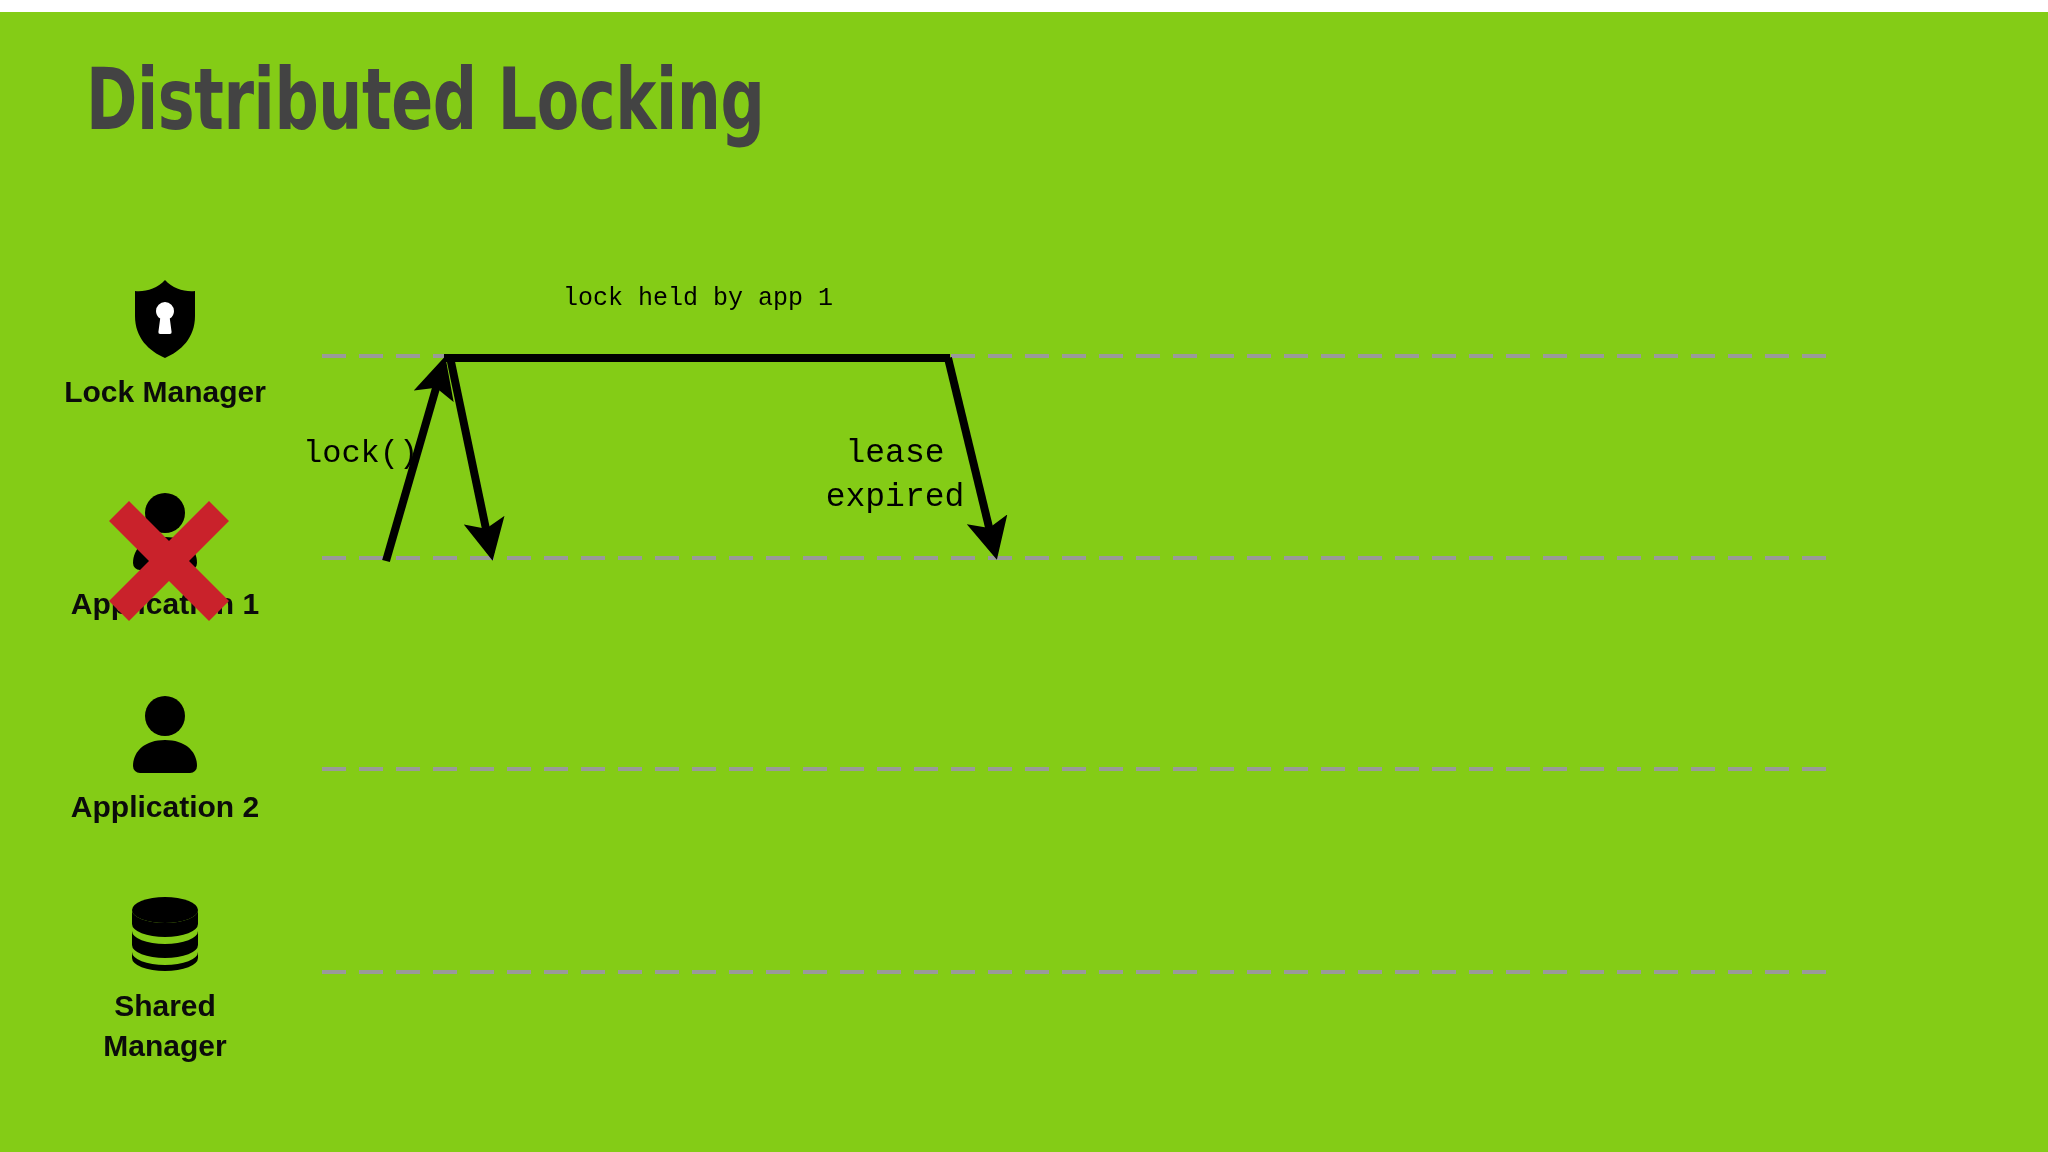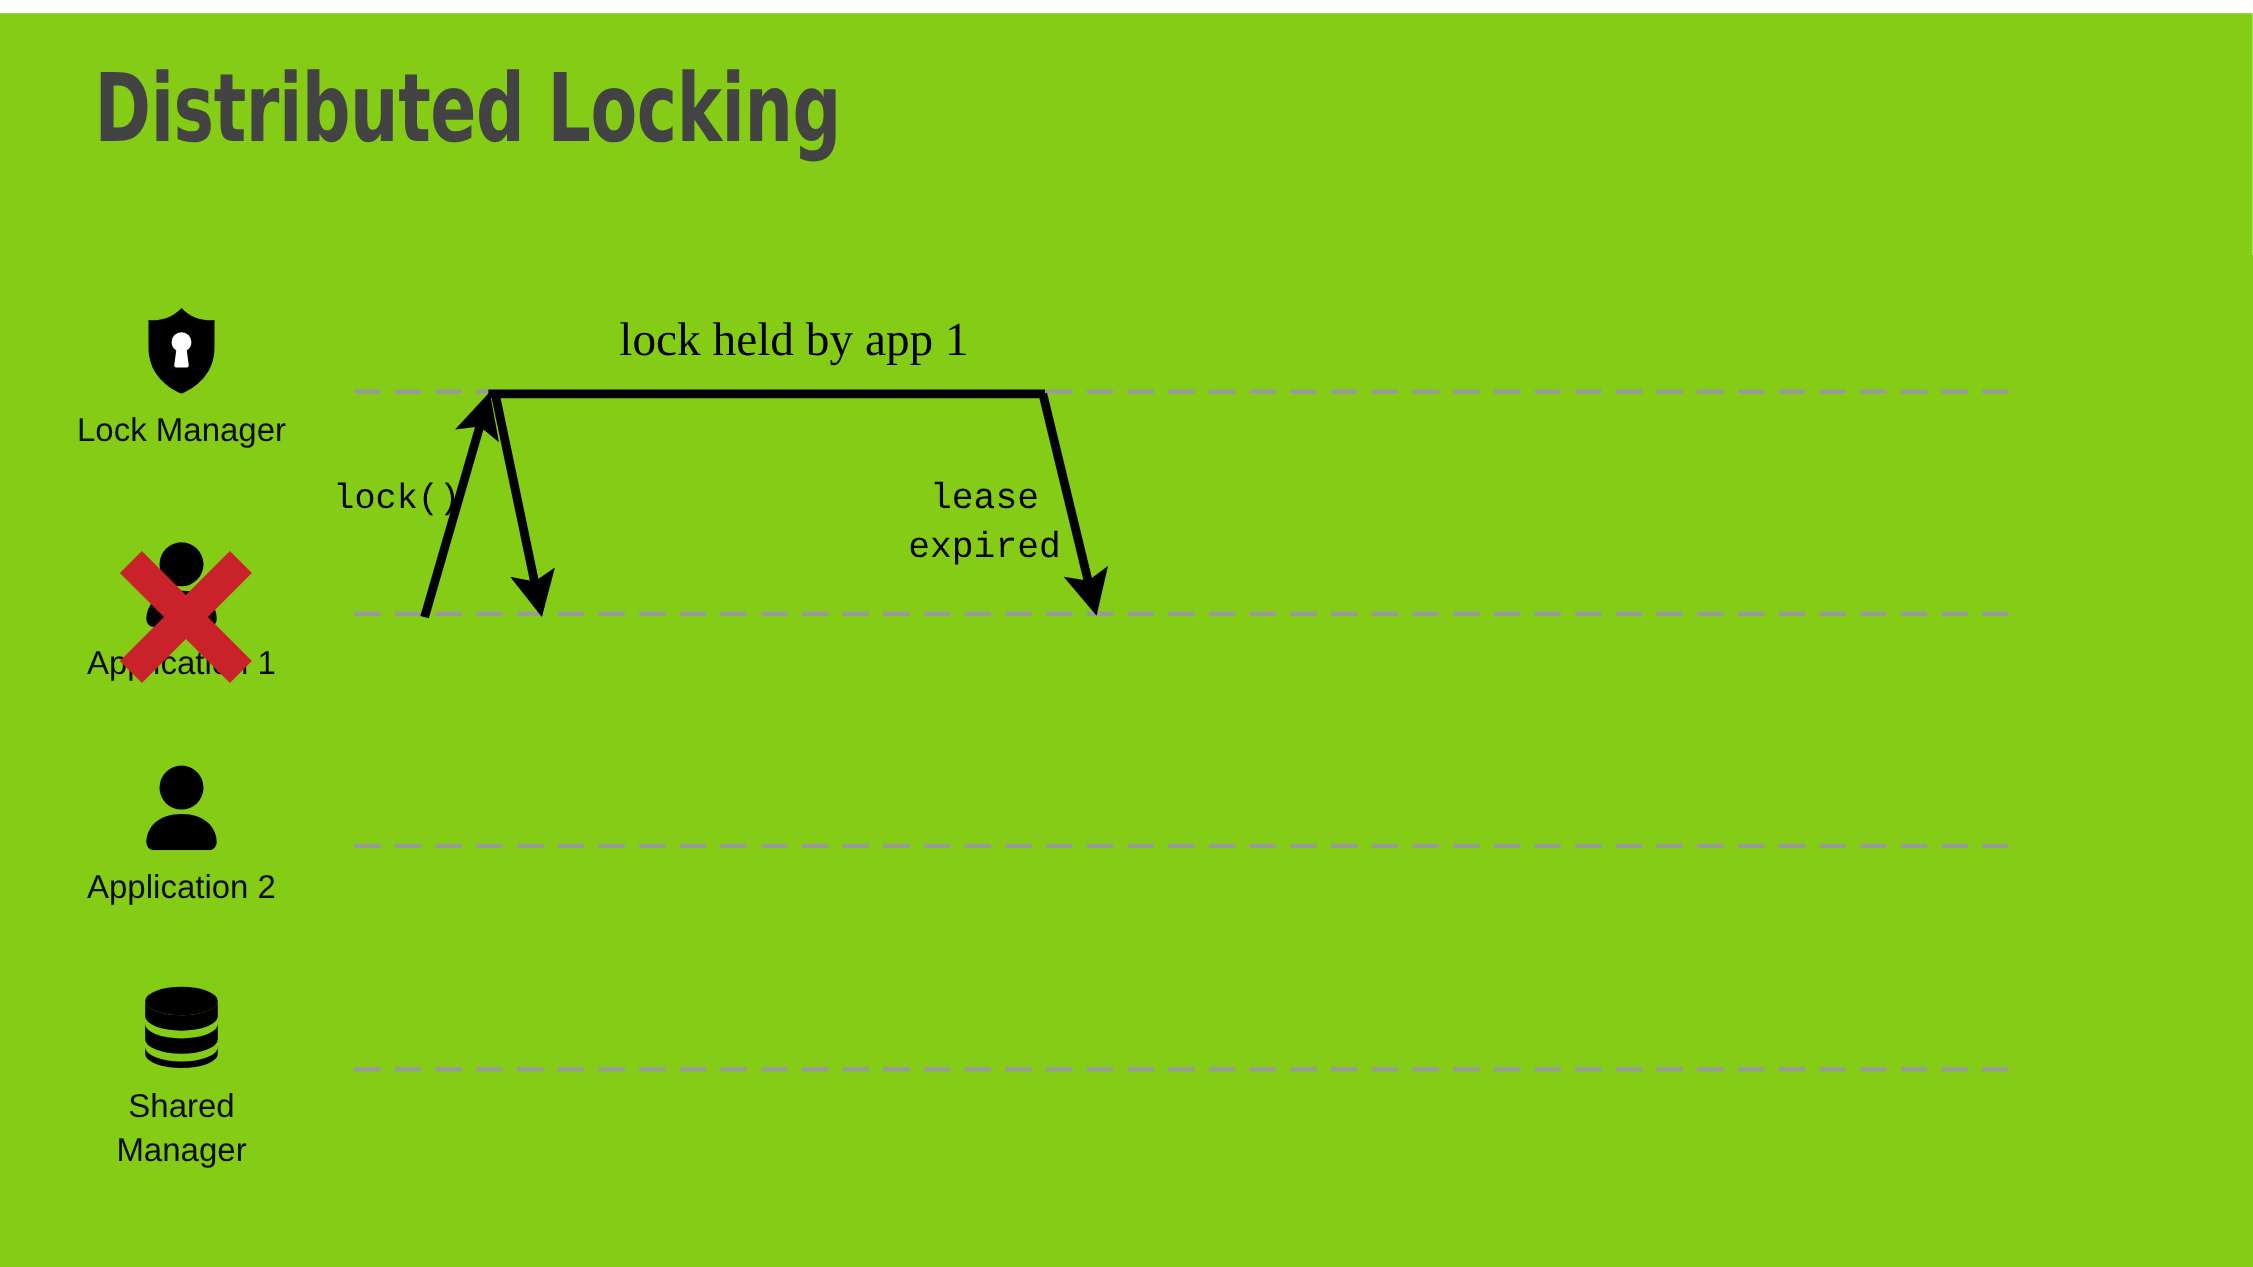--- a/index.html
+++ b/index.html
@@ -50,21 +50,21 @@
   .actor-icon {
     display: block;
     margin: 0 auto;
     line-height: 0;
   }
   .actor-label {
     display: block;
     margin-top: 14px;
     font-family: "Liberation Sans", sans-serif;
     font-size: 30px;
-    font-weight: 400;
+    font-weight: 700;
     color: #0b0b0b;
     line-height: 1.32;
     white-space: pre-line;
   }
 
   #actor-lock-manager { top: 268px; }
   #actor-app-1        { top: 480px; }
   #actor-app-2        { top: 683px; }
   #actor-shared       { top: 884px; }
 
@@ -88,22 +88,22 @@
   }
 
   .lane-text {
     position: absolute;
     color: #000000;
     white-space: pre-line;
   }
   #label-lock-held {
     left: 563px;
     top: 272px;
-    font-family: Liberation Serif, serif;
-    font-size: 43px;
+    font-family: Liberation Mono, monospace;
+    font-size: 25px;
     font-weight: 400;
     line-height: 1.2;
   }
   #label-lock-call {
     left: 303px;
     top: 422px;
     font-family: "Liberation Mono", "DejaVu Sans Mono", monospace;
     font-size: 32px;
     line-height: 1.22;
   }

